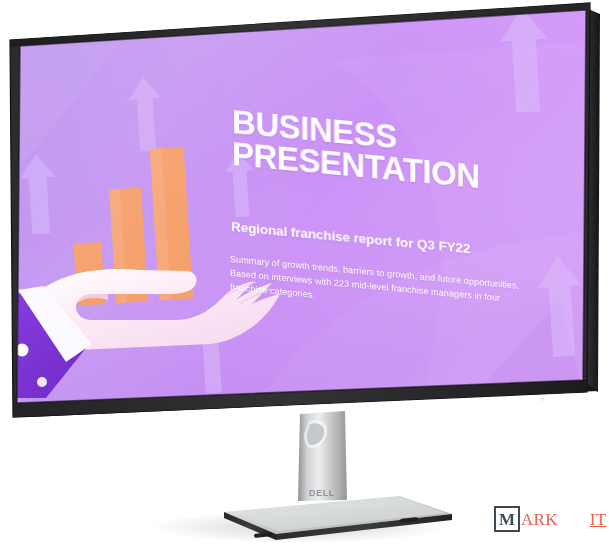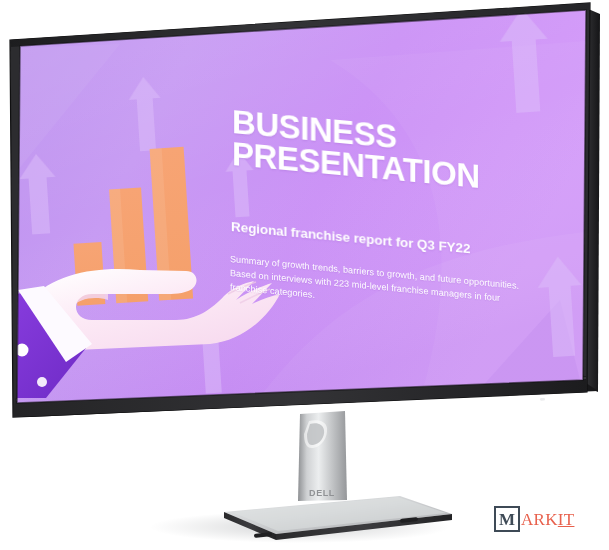--- a/index.html
+++ b/index.html
@@ -57,21 +57,21 @@
     display:flex;align-items:center;justify-content:center;
     font-size:17px;font-weight:700;color:#3e4a56;
     font-family:"Liberation Serif","DejaVu Serif",serif;
     line-height:1;
   }
   .wm-rest{
     font-size:17px;font-weight:400;color:#e8614d;letter-spacing:.3px;
     font-family:"Liberation Serif","DejaVu Serif",serif;
     margin-left:1px;line-height:1;
   }
-  .wm-it{ text-decoration:underline; text-underline-offset:1px;}
+  .wm-it{ text-decoration:underline; text-underline-offset:1px;margin-left:32px;}
 </style>
 </head>
 <body>
 
 <div id="stage">
 
   <svg width="609" height="550" viewBox="0 0 609 550">
     <defs>
 
       <linearGradient id="slideBg" x1="0" y1="0" x2="1" y2="0.35">

